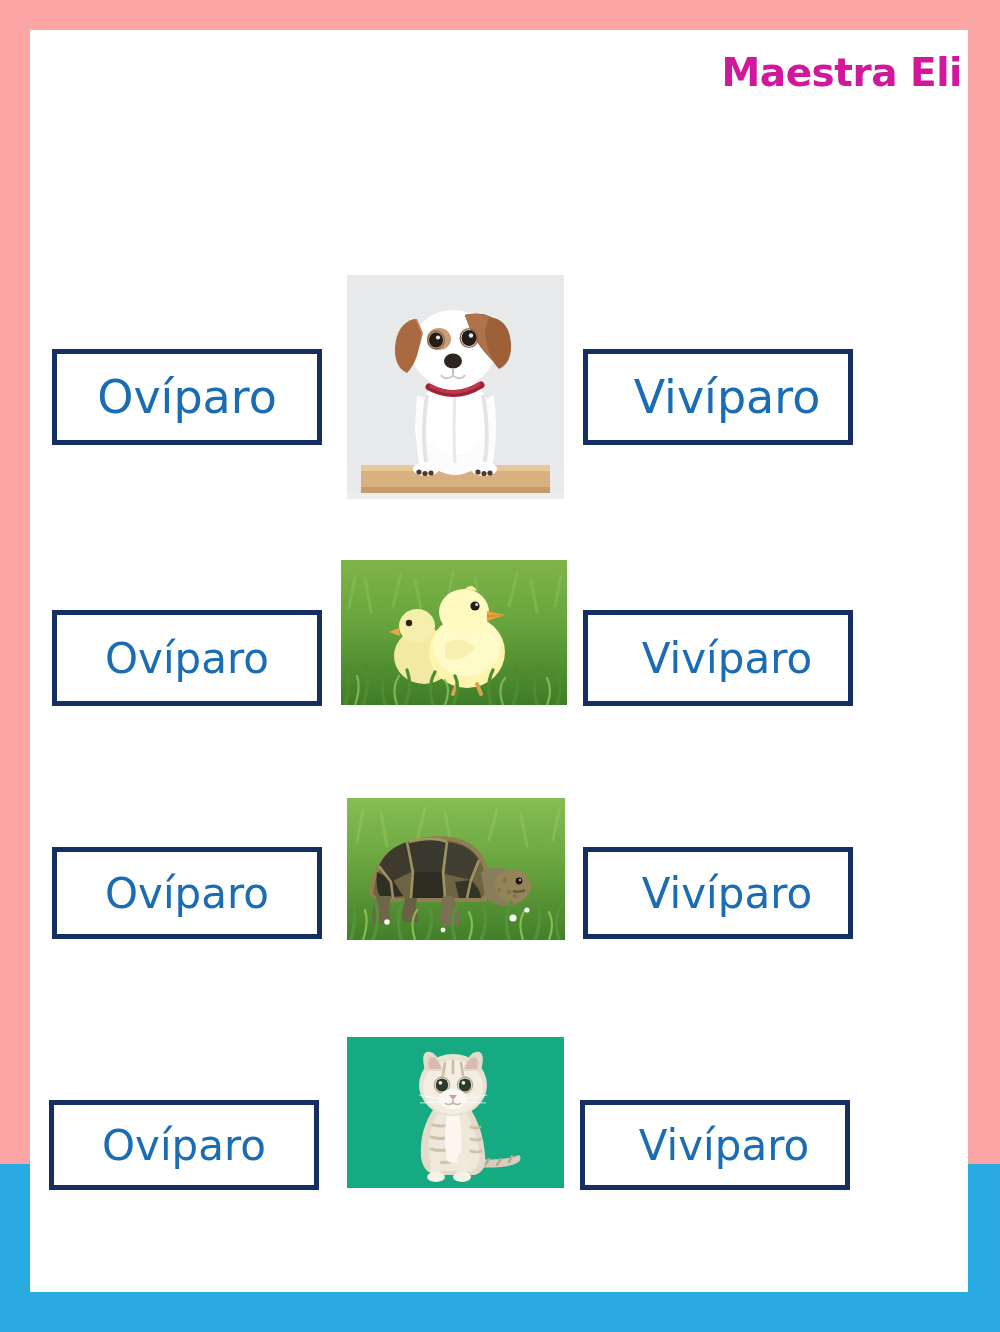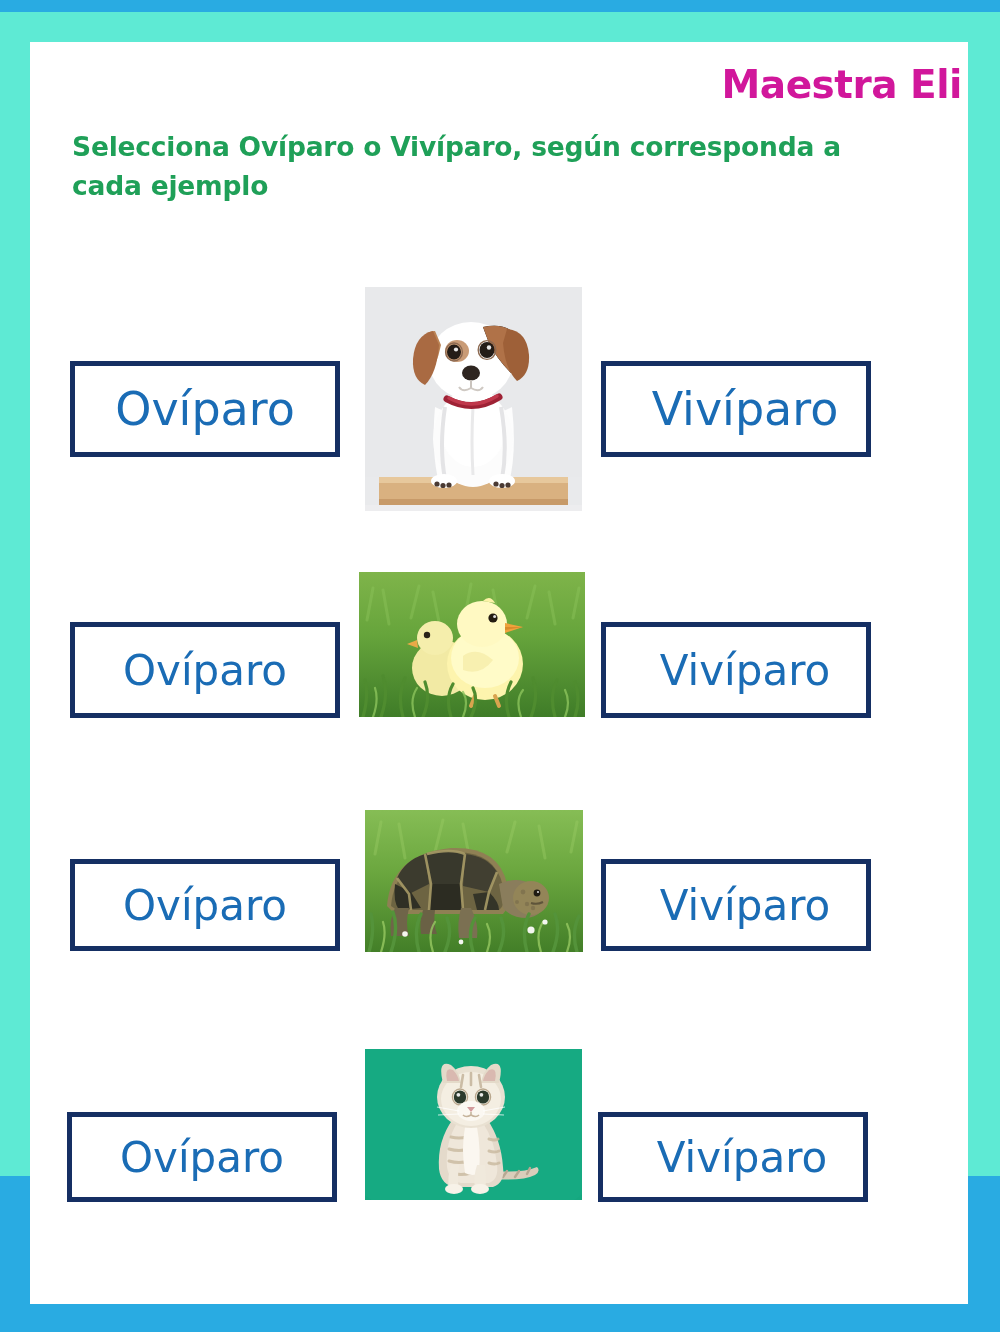--- a/index.html
+++ b/index.html
@@ -11,23 +11,22 @@
     width: 1000px;
     height: 1332px;
     overflow: hidden;
     font-family: "Liberation Sans", sans-serif;
     background: #29ABE2;
   }
   .page {
     position: relative;
     width: 1000px;
     height: 1164px;
-    background: #5eead4;
+    background: #fca5a5;
     box-sizing: border-box;
-    margin-top: 12px;
   }
   .sheet {
     position: absolute;
     left: 30px;
     top: 30px;
     width: 938px;
     height: 1262px;
     background: #FFFFFF;
     box-sizing: border-box;
   }
@@ -55,21 +54,21 @@
     font-size: 26.5px;
     font-weight: bold;
     line-height: 1.48;
     color: #1FA058;
     letter-spacing: -0.2px;
   }
 
   
   .rows {
     position: absolute;
-    left: 18px;
+    left: 0;
     top: 0;
     width: 938px;
     height: 1262px;
     border-radius: 14px;
   }
   .row {
     position: absolute;
     left: 0;
     width: 938px;
   }
@@ -117,21 +116,20 @@
   .photo svg { display: block; width: 100%; height: 100%; }
 </style>
 </head>
 <body>
 
 <div class="page">
   <div class="sheet">
 
     <div class="brand">Maestra Eli</div>
 
-    <div class="instruction">Selecciona Ovíparo o Vivíparo, según corresponda a cada ejemplo</div>
 
     <div class="rows">
 
       <div class="row row-1 r1">
         <div class="opt opt-left">Ovíparo</div>
 
         <div class="photo ph-dog">
           <svg viewBox="0 0 217 224" preserveAspectRatio="none" aria-hidden="true">
             <rect x="0" y="0" width="217" height="224" fill="#e9eaec"></rect>
             <rect x="0" y="0" width="217" height="190" fill="#e8e9eb"></rect>

